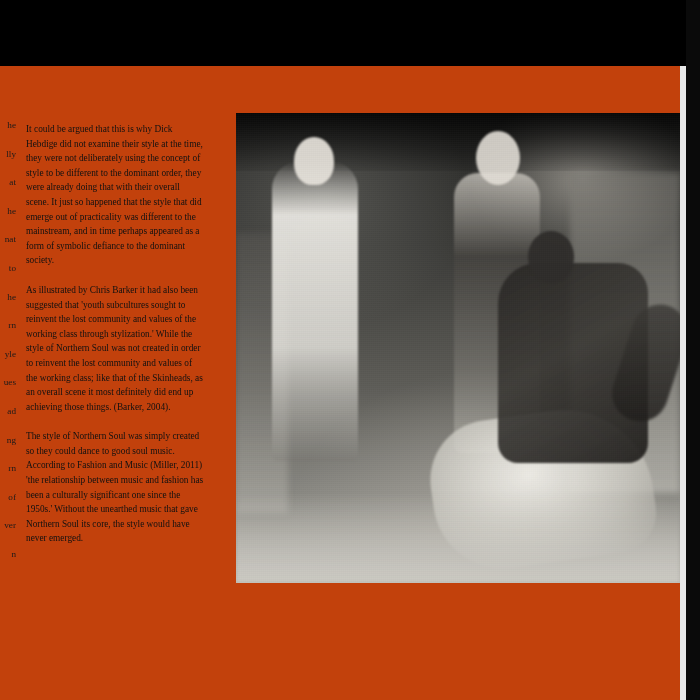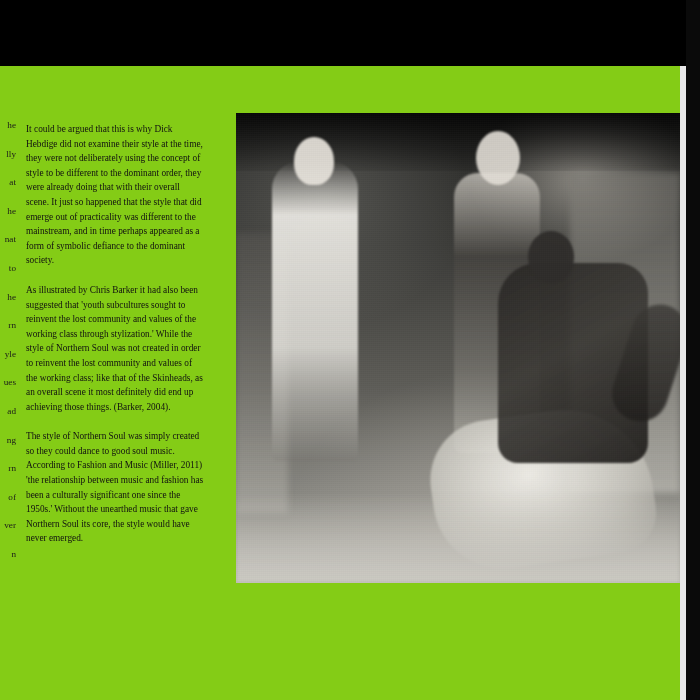--- a/index.html
+++ b/index.html
@@ -11,21 +11,21 @@
     width: 700px;
     height: 700px;
     overflow: hidden;
     font-family: "Liberation Serif", serif;
   }
 
   .page {
     position: relative;
     width: 700px;
     height: 700px;
-    background: #84cc16;
+    background: #c2410c;
   }
 
   
   .band-top {
     position: absolute;
     left: 0;
     top: 0;
     width: 700px;
     height: 66px;
     background: #000000;

